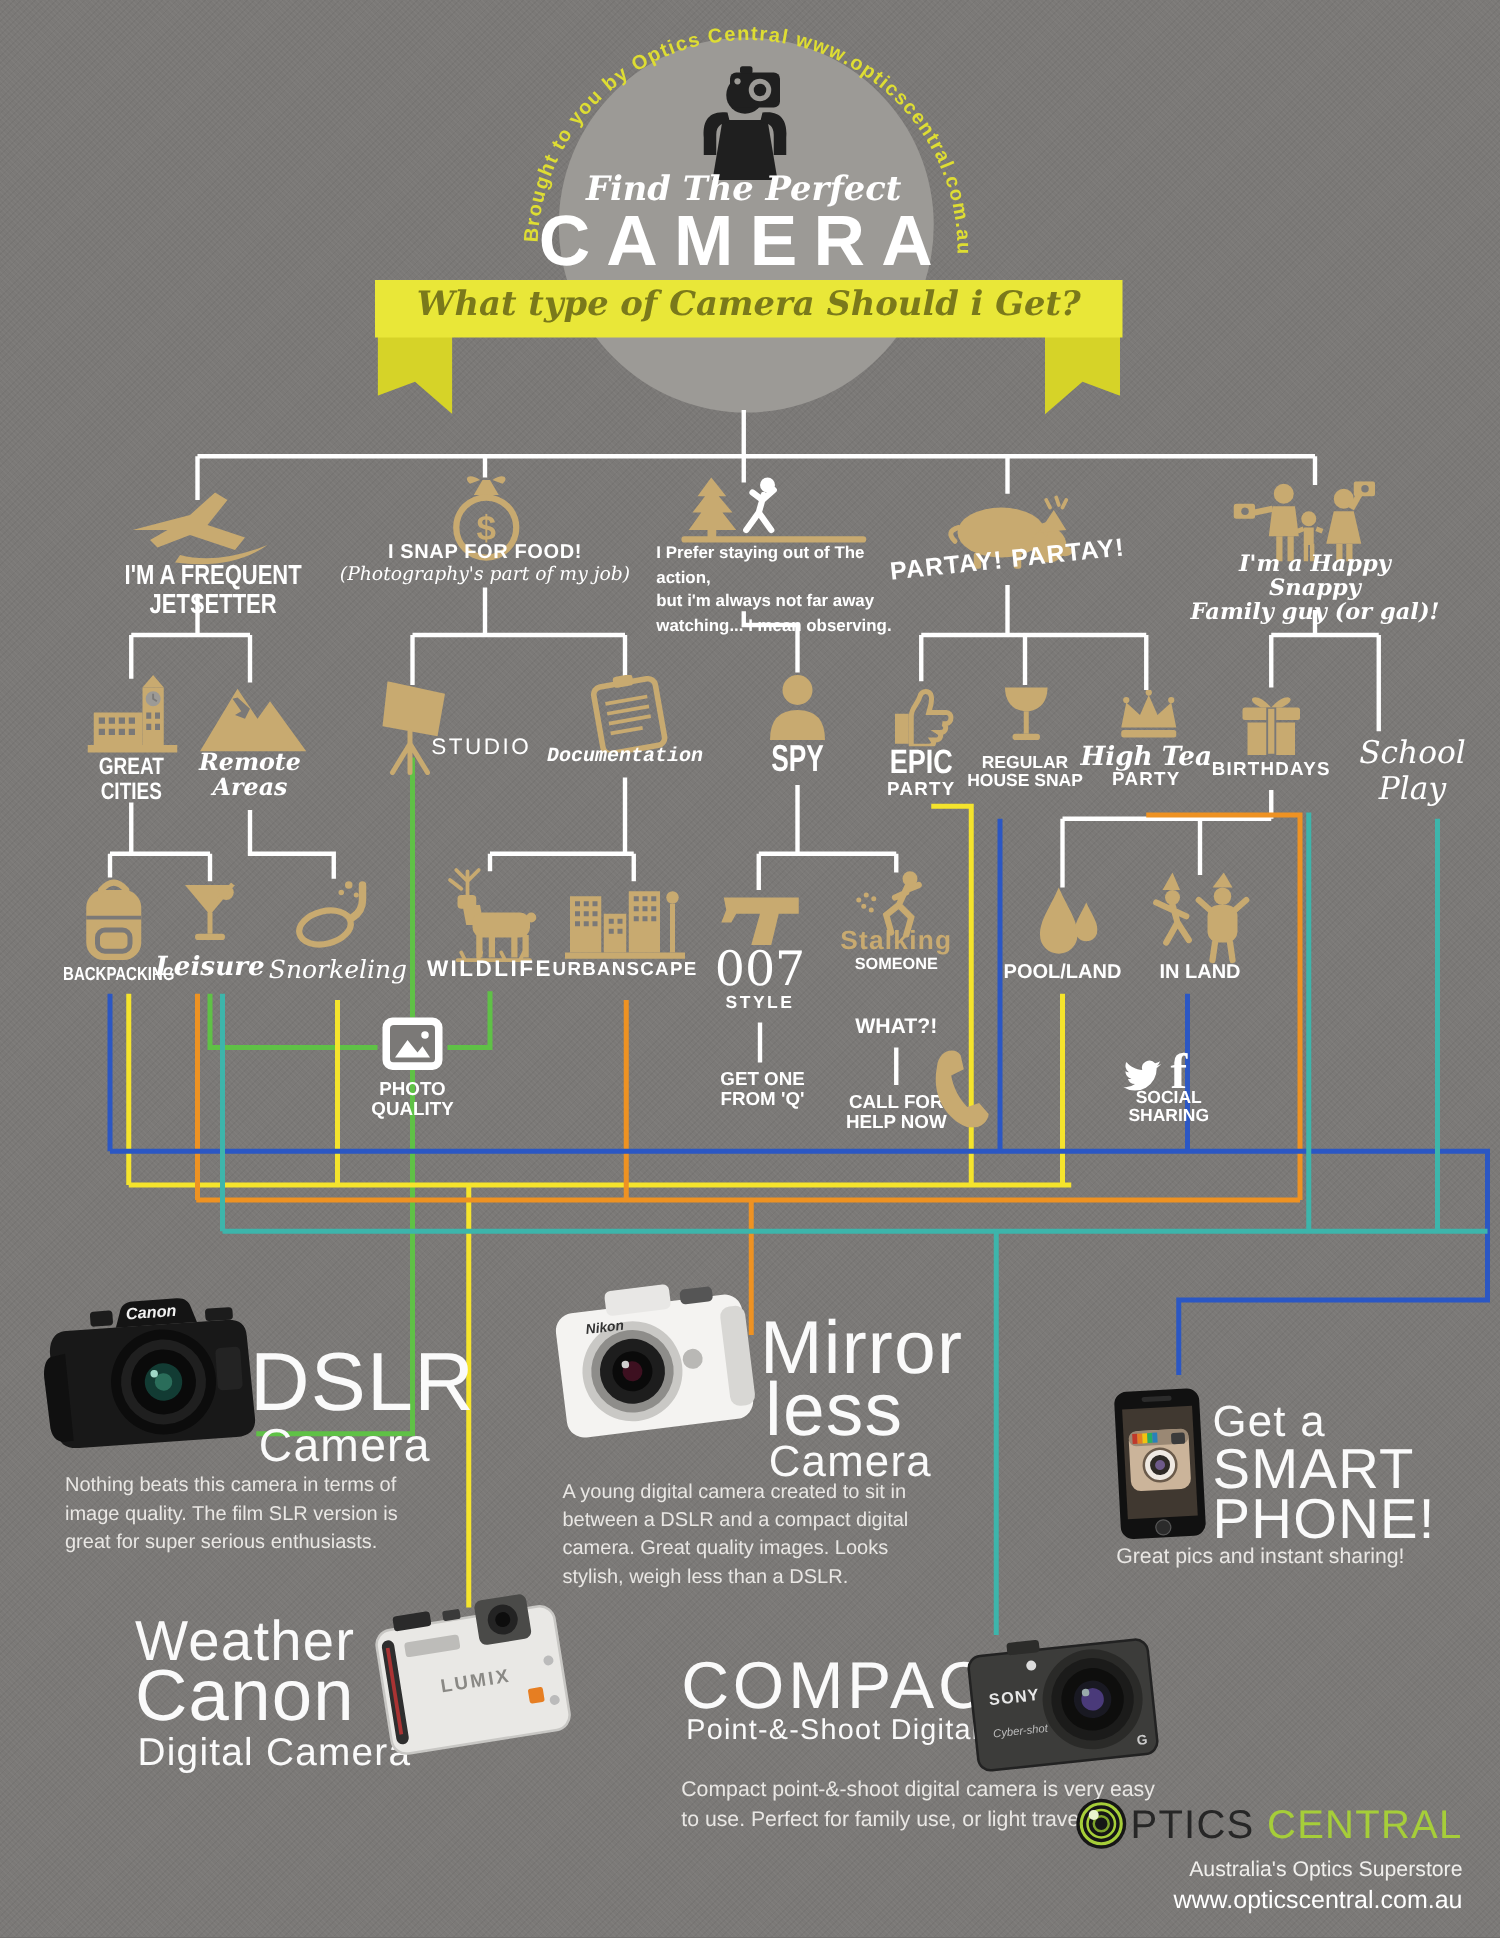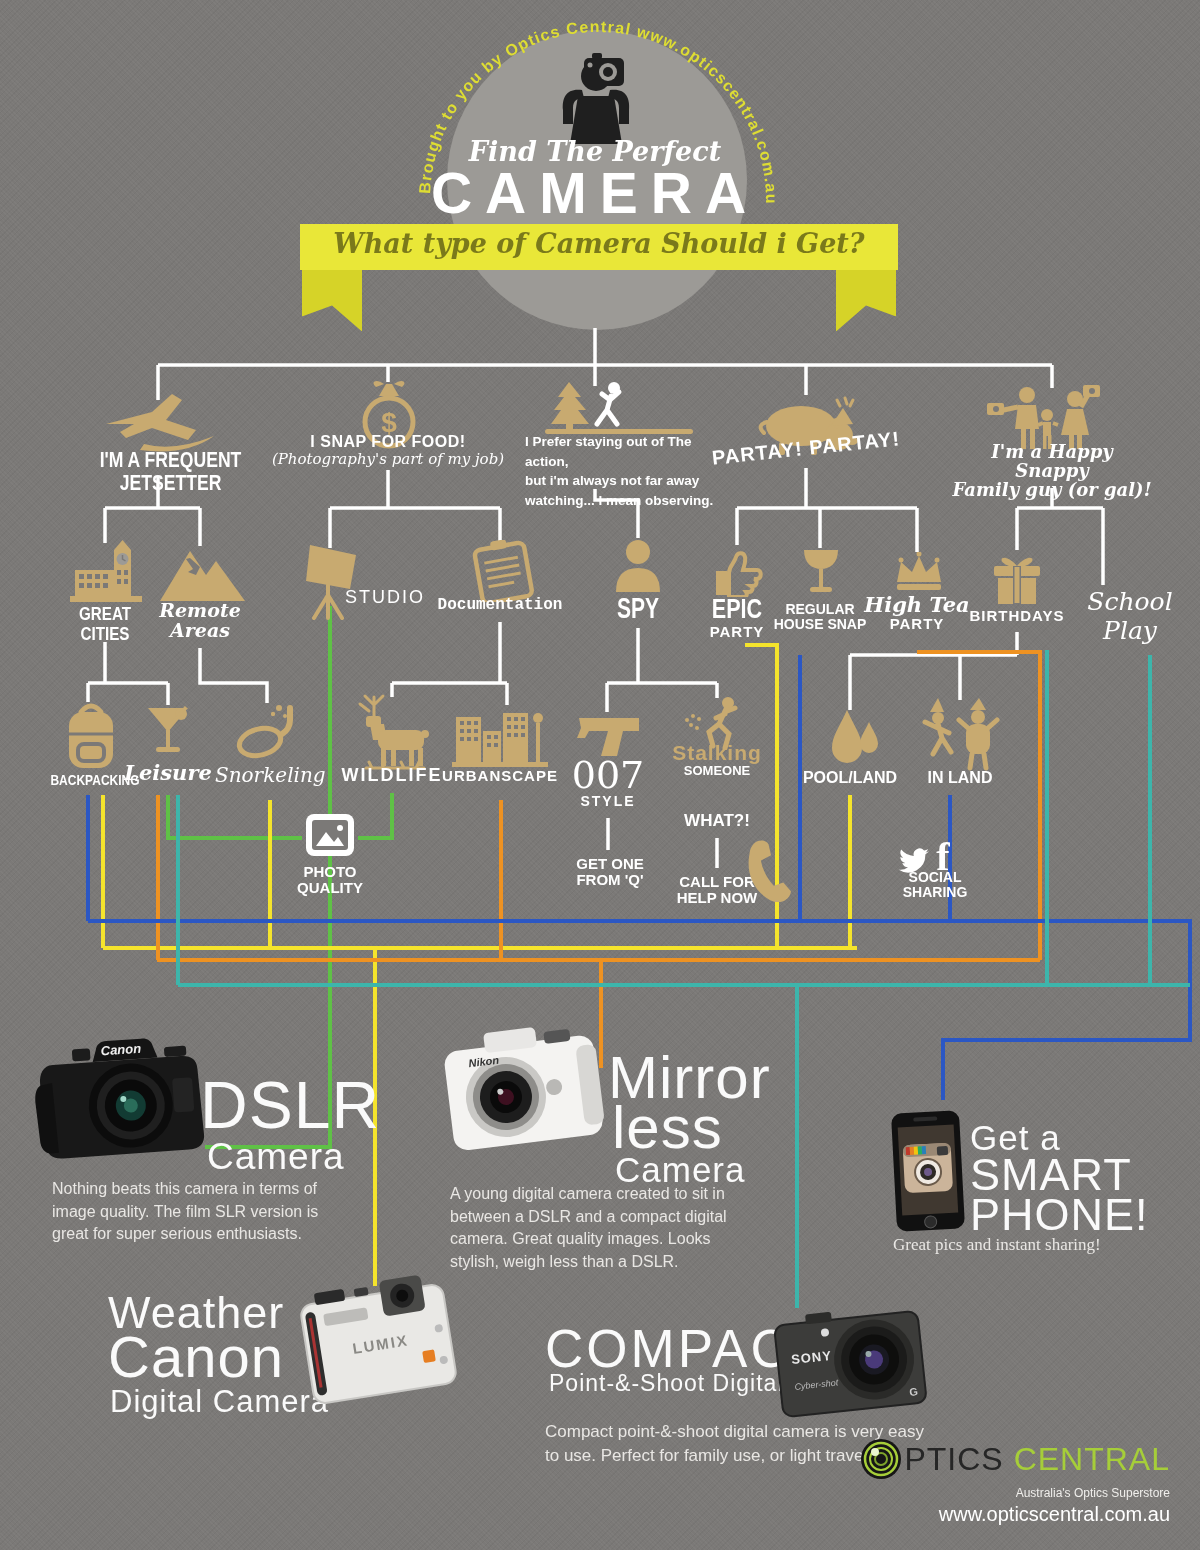--- a/index.html
+++ b/index.html
@@ -7,21 +7,21 @@
   #canvas{position:relative;width:1200px;height:1550px;margin:0 auto;overflow:hidden;
     background:
       repeating-linear-gradient(45deg, rgba(255,255,255,.03) 0 1px, rgba(0,0,0,0) 1px 3px),
       repeating-linear-gradient(-45deg, rgba(0,0,0,.04) 0 1px, rgba(0,0,0,0) 1px 4px),
       #7b7977;}
   .abs{position:absolute;}
   .lbl{position:absolute;color:#fff;text-align:center;line-height:1.06;}
   .cond{font-weight:700;letter-spacing:0px;transform:scaleX(.8);transform-origin:50% 0;}
   .heavy{font-weight:700;}
   .script{font-family:"DejaVu Serif","Liberation Serif",serif;font-style:italic;font-weight:700;}
-  .mono{font-family:"Liberation Mono",monospace;font-weight:700;}
+  .mono{font-family:"Liberation Mono",monospace;font-weight:700;font-style:italic;}
   .para{position:absolute;color:#e9e7e4;font-size:16px;line-height:1.42;text-align:left;}
   .bighead{position:absolute;color:#fafafa;font-weight:400;letter-spacing:1px;line-height:1;}
   svg{display:block;}
   .tan{fill:#c8aa70;}
   .tanln{stroke:#c8aa70;fill:none;stroke-linecap:round;}
 </style>
 </head>
 <body>
 
 <div id="canvas">
@@ -525,21 +525,21 @@
       </g>
       <rect x="48" y="37" width="11" height="9" rx="2" fill="#3b3b3b"></rect>
       <circle cx="38" cy="62" r="13" fill="#efe9e2" stroke="#6b5b4b" stroke-width="2"></circle>
       <circle cx="38" cy="62" r="8" fill="#2e2a26"></circle>
       <circle cx="38" cy="62" r="4" fill="#6e5a8a"></circle>
     </g>
   </svg>
   <div class="bighead" style="left:970px;top:1120px;font-size:35px;">Get a</div>
   <div class="bighead" style="left:970px;top:1152px;font-size:45px;">SMART</div>
   <div class="bighead" style="left:970px;top:1192px;font-size:45px;">PHONE!</div>
-  <div class="para" style="left:893px;top:1233px;width:260px;font-size:17px;font-family:Liberation Serif, serif;">Great pics and instant sharing!</div>
+  <div class="para" style="left:893px;top:1233px;width:260px;font-size:17px;">Great pics and instant sharing!</div>
 
   <div class="bighead" style="left:108px;top:1290px;font-size:45px;">Weather</div>
   <div class="bighead" style="left:108px;top:1328px;font-size:58px;">Canon</div>
   <div class="bighead" style="left:110px;top:1386px;font-size:31px;">Digital Camera</div>
   <svg class="abs" style="left:292px;top:1272px;" width="172" height="138" viewBox="0 0 172 138">
     <g transform="rotate(-9 86 69)">
       <rect x="14" y="22" width="144" height="100" rx="12" fill="#e9e8e5"></rect>
       <rect x="14" y="22" width="144" height="100" rx="12" fill="none" stroke="#c8c7c4" stroke-width="2"></rect>
       <rect x="30" y="12" width="30" height="12" rx="3" fill="#2a2a2a"></rect>
       <rect x="70" y="14" width="14" height="8" rx="2" fill="#3a3a3a"></rect>
@@ -583,17 +583,17 @@
         <circle cx="21" cy="21" r="20" fill="#161616"></circle>
         <circle cx="21" cy="21" r="16" fill="none" stroke="#a6ce39" stroke-width="2.5"></circle>
         <circle cx="21" cy="21" r="11" fill="none" stroke="#a6ce39" stroke-width="2"></circle>
         <circle cx="21" cy="21" r="6" fill="none" stroke="#7da32b" stroke-width="2"></circle>
         <circle cx="15" cy="14" r="4" fill="#e9f5cf"></circle>
       </svg>
       <span style="font-size:32px;color:#262626;letter-spacing:1px;">PTICS</span>
       <span style="width:6px;"></span>
       <span style="font-size:32px;color:#a6ce39;letter-spacing:1px;">CENTRAL</span>
     </div>
-    <div style="color:#f0efec;font-size:12px;margin-top:6px;">Australia's Optics Superstore</div>
+    <div style="color:#f0efec;font-size:17px;margin-top:6px;">Australia's Optics Superstore</div>
     <div style="color:#ffffff;font-size:20px;margin-top:3px;">www.opticscentral.com.au</div>
   </div>
 
 </div>
 
 </body></html>

